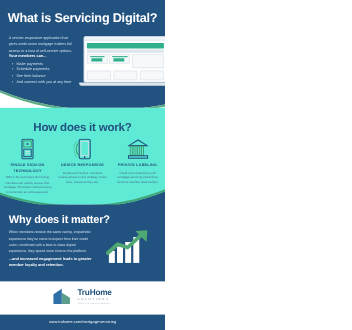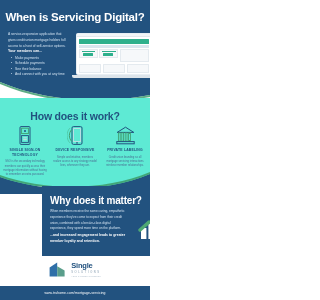--- a/index.html
+++ b/index.html
@@ -88,21 +88,20 @@
   }
   .col-body { color:#4a6f93; font-size:2.7px; line-height:1.6; margin-top:3px; }
 
   
   .wave-bot { position:absolute; left:0; top:168px; width:150px; height:26px; }
 
   
   .why {
     position:absolute; left:0; top:186px; width:150px; height:70px;
     background:#22527f;
-    margin-left:42px;
   }
   .why-title {
     position:absolute; left:8px; top:9px;
     color:#ffffff; font-size:10px; font-weight:bold; letter-spacing:-0.2px;
     white-space:nowrap;
   }
   .why-body {
     position:absolute; left:8px; top:23px; width:76px;
     color:#cfe0ef; font-size:3.2px; line-height:1.8;
   }
@@ -131,21 +130,21 @@
     background:#22527f; display:flex; align-items:center; justify-content:center;
   }
   .url-bar span { color:#ffffff; font-size:3.4px; letter-spacing:0.1px; }
 </style>
 </head>
 <body>
 
 <div id="page">
 
   <div class="hero">
-    <div class="hero-title">When is Servicing Digital?</div>
+    <div class="hero-title">What is Servicing Digital?</div>
     <div class="hero-body">A service-responsive application that gives credit union mortgage holders full access to a host of self-service options.</div>
     <div class="hero-sub">Your members can...</div>
     <ul class="hero-list">
       <li>Make payments</li>
       <li>Schedule payments</li>
       <li>See their balance</li>
       <li>And connect with you at any time</li>
     </ul>
 
     <div class="laptop">
@@ -258,21 +257,21 @@
     </svg>
   </div>
 
   <div class="footer">
     <div class="logo-wrap">
       <svg class="logo-mark" viewBox="0 0 20 15">
         <path d="M0.6,14.4 L0.6,5.4 L8.2,0.6 L8.2,14.4 Z" fill="#2f6fa8"></path>
         <path d="M8.2,14.4 L8.2,4.2 L15.6,8.6 L15.6,14.4 Z" fill="#5a9e8b"></path>
       </svg>
       <div class="logo-text">
-        <div class="logo-name">Single</div>
+        <div class="logo-name">TruHome</div>
         <div class="logo-sub">SOLUTIONS</div>
         <div class="logo-tag">YOUR PARTNER IN LENDING</div>
       </div>
     </div>
   </div>
 
   <div class="url-bar">
     <span>www.truhome.com/mortgage-servicing</span>
   </div>
 

